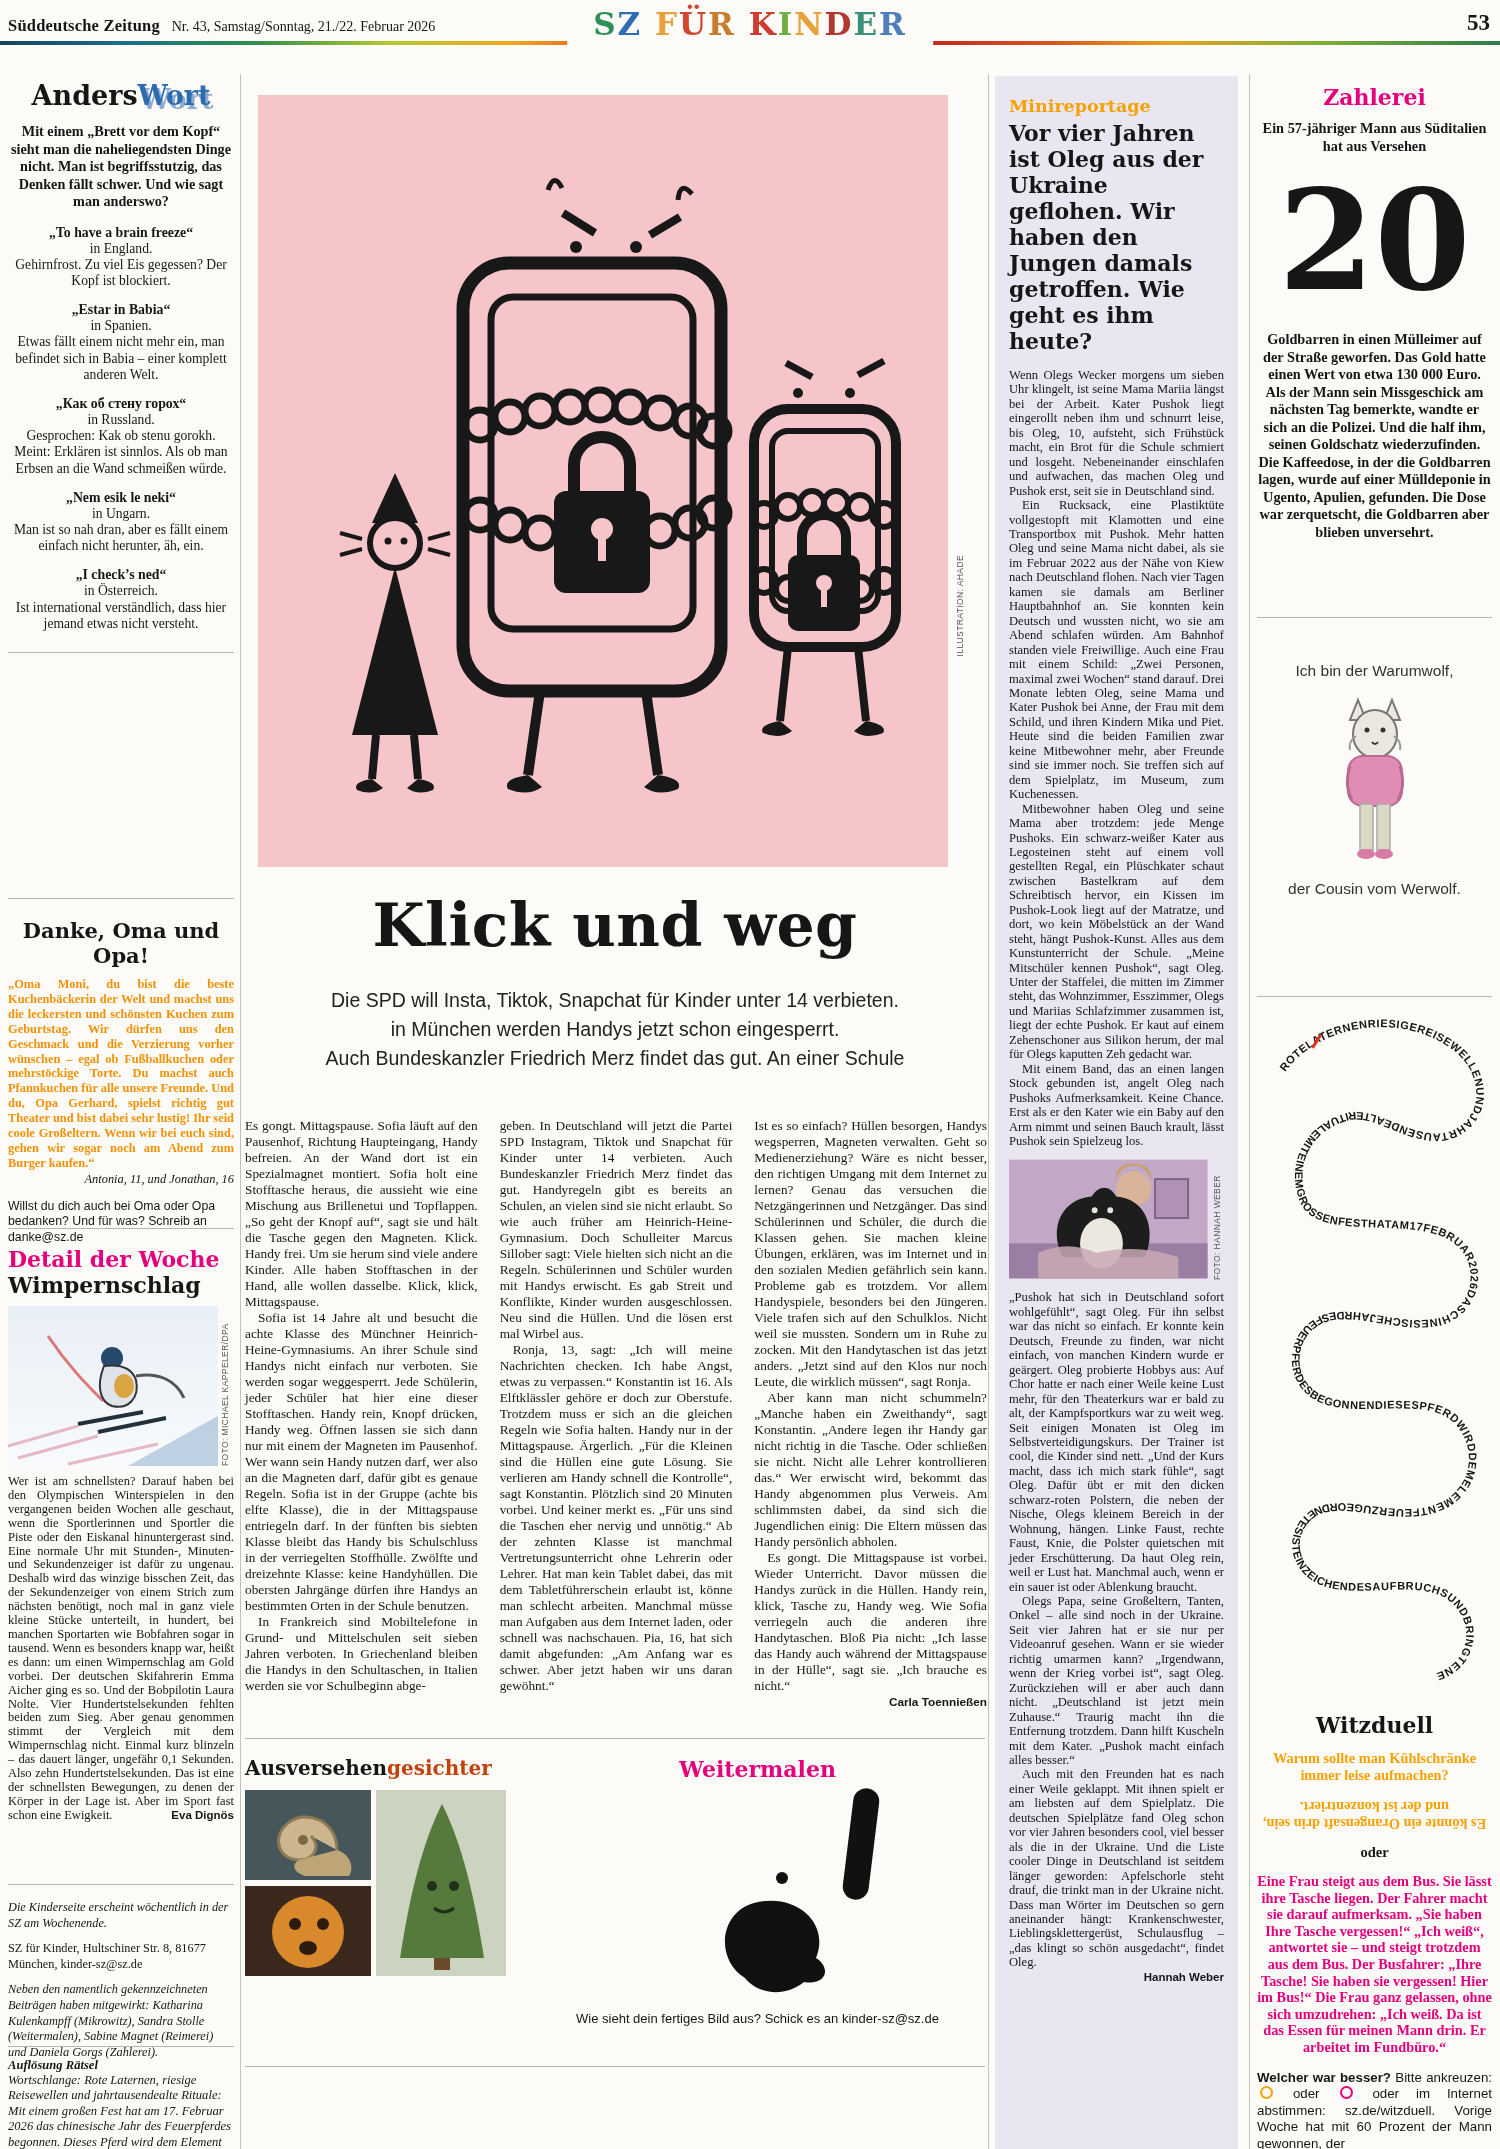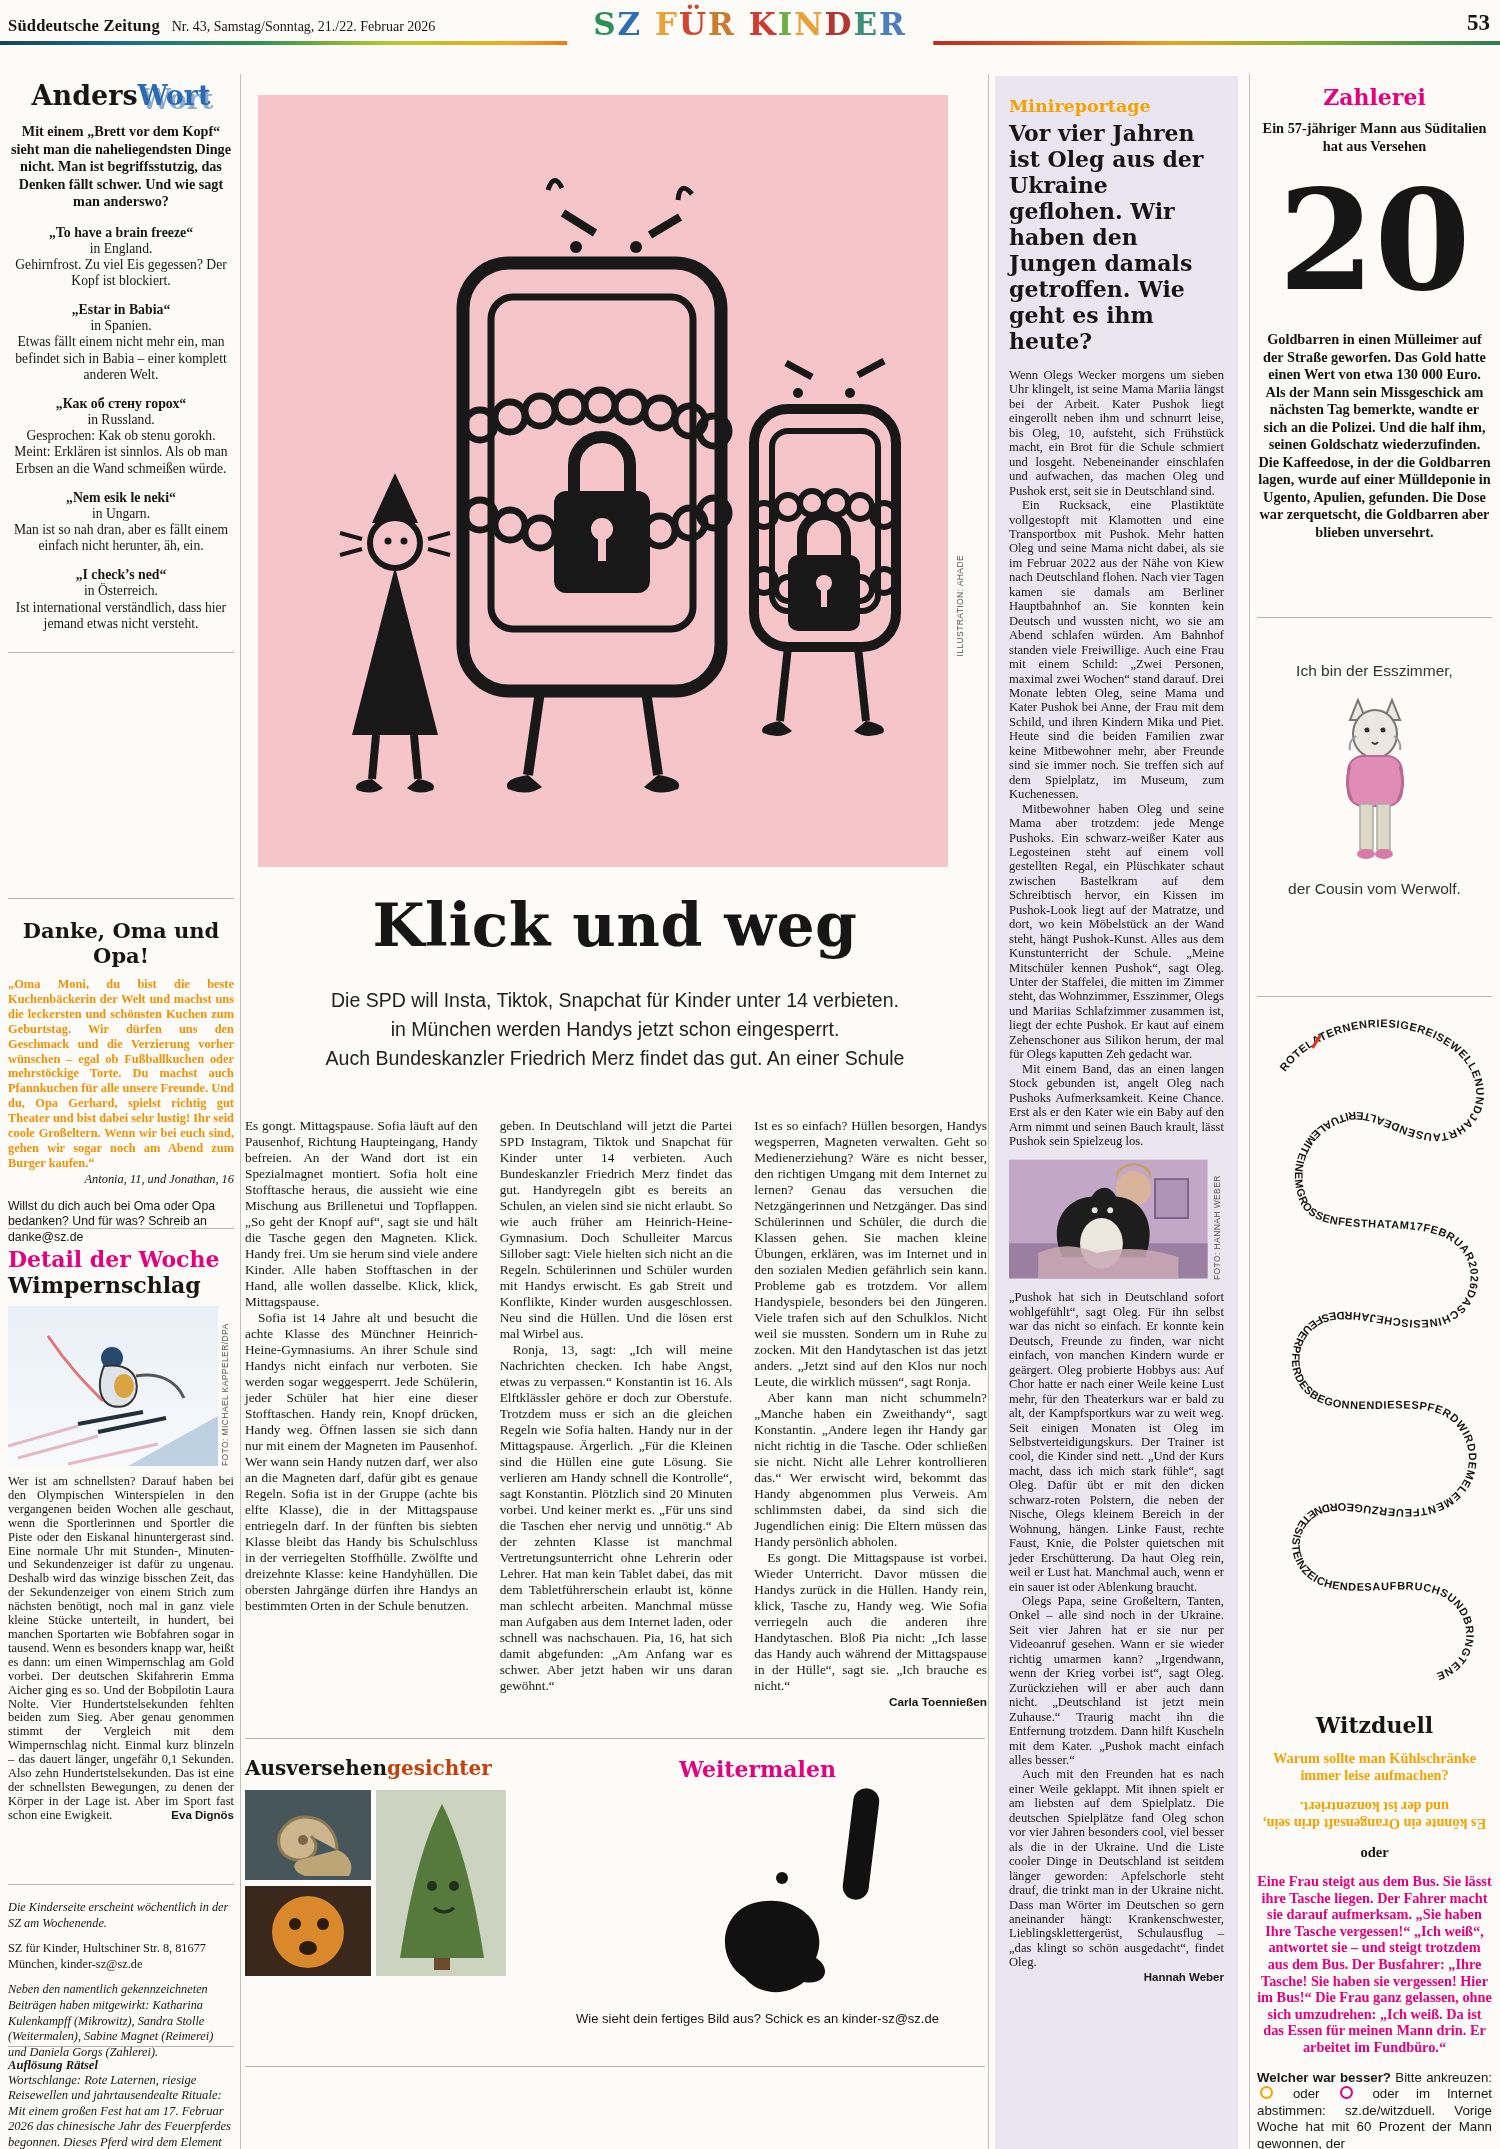--- a/index.html
+++ b/index.html
@@ -254,20 +254,21 @@
   <div class="abs subtitle">
     <p>Die SPD will Insta, Tiktok, Snapchat für Kinder unter 14 verbieten.</p>
     <p>in München werden Handys jetzt schon eingesperrt.</p>
     <p>Auch Bundeskanzler Friedrich Merz findet das gut. An einer Schule</p>
   </div>
 
   <div class="abs article">
     <div class="acol">
       <p>Es gongt. Mittagspause. Sofia läuft auf den Pausenhof, Richtung Haupteingang, Handy befreien. An der Wand dort ist ein Spezialmagnet montiert. Sofia holt eine Stofftasche heraus, die aussieht wie eine Mischung aus Brillenetui und Topflappen. „So geht der Knopf auf“, sagt sie und hält die Tasche gegen den Magneten. Klick. Handy frei. Um sie herum sind viele andere Kinder. Alle haben Stofftaschen in der Hand, alle wollen dasselbe. Klick, klick, Mittagspause.</p>
       <p class="indent">Sofia ist 14 Jahre alt und besucht die achte Klasse des Münchner Heinrich-Heine-Gymnasiums. An ihrer Schule sind Handys nicht einfach nur verboten. Sie werden sogar weggesperrt. Jede Schülerin, jeder Schüler hat hier eine dieser Stofftaschen. Handy rein, Knopf drücken, Handy weg. Öffnen lassen sie sich dann nur mit einem der Magneten im Pausenhof. Wer wann sein Handy nutzen darf, wer also an die Magneten darf, dafür gibt es genaue Regeln. Sofia ist in der Gruppe (achte bis elfte Klasse), die in der Mittagspause entriegeln darf. In der fünften bis siebten Klasse bleibt das Handy bis Schulschluss in der verriegelten Stoffhülle. Zwölfte und dreizehnte Klasse: keine Handyhüllen. Die obersten Jahrgänge dürfen ihre Handys an bestimmten Orten in der Schule benutzen.</p>
+      <p class="indent">In Frankreich sind Mobiltelefone in Grund- und Mittelschulen seit sieben Jahren verboten. In Griechenland bleiben die Handys in den Schultaschen, in Italien werden sie vor Schulbeginn abge-</p>
     </div>
     <div class="acol">
       <p>geben. In Deutschland will jetzt die Partei SPD Instagram, Tiktok und Snapchat für Kinder unter 14 verbieten. Auch Bundeskanzler Friedrich Merz findet das gut. Handyregeln gibt es bereits an Schulen, an vielen sind sie nicht erlaubt. So wie auch früher am Heinrich-Heine-Gymnasium. Doch Schulleiter Marcus Sillober sagt: Viele hielten sich nicht an die Regeln. Schülerinnen und Schüler wurden mit Handys erwischt. Es gab Streit und Konflikte, Kinder wurden ausgeschlossen. Neu sind die Hüllen. Und die lösen erst mal Wirbel aus.</p>
       <p class="indent">Ronja, 13, sagt: „Ich will meine Nachrichten checken. Ich habe Angst, etwas zu verpassen.“ Konstantin ist 16. Als Elftklässler gehöre er doch zur Oberstufe. Trotzdem muss er sich an die gleichen Regeln wie Sofia halten. Handy nur in der Mittagspause. Ärgerlich. „Für die Kleinen sind die Hüllen eine gute Lösung. Sie verlieren am Handy schnell die Kontrolle“, sagt Konstantin. Plötzlich sind 20 Minuten vorbei. Und keiner merkt es. „Für uns sind die Taschen eher nervig und unnötig.“ Ab der zehnten Klasse ist manchmal Vertretungsunterricht ohne Lehrerin oder Lehrer. Hat man kein Tablet dabei, das mit dem Tabletführerschein erlaubt ist, könne man schlecht arbeiten. Manchmal müsse man Aufgaben aus dem Internet laden, oder schnell was nachschauen. Pia, 16, hat sich damit abgefunden: „Am Anfang war es schwer. Aber jetzt haben wir uns daran gewöhnt.“</p>
     </div>
     <div class="acol">
       <p>Ist es so einfach? Hüllen besorgen, Handys wegsperren, Magneten verwalten. Geht so Medienerziehung? Wäre es nicht besser, den richtigen Umgang mit dem Internet zu lernen? Genau das versuchen die Netzgängerinnen und Netzgänger. Das sind Schülerinnen und Schüler, die durch die Klassen gehen. Sie machen kleine Übungen, erklären, was im Internet und in den sozialen Medien gefährlich sein kann. Probleme gab es trotzdem. Vor allem Handyspiele, besonders bei den Jüngeren. Viele trafen sich auf den Schulklos. Nicht weil sie mussten. Sondern um in Ruhe zu zocken. Mit den Handytaschen ist das jetzt anders. „Jetzt sind auf den Klos nur noch Leute, die wirklich müssen“, sagt Ronja.</p>
       <p class="indent">Aber kann man nicht schummeln? „Manche haben ein Zweithandy“, sagt Konstantin. „Andere legen ihr Handy gar nicht richtig in die Tasche. Oder schließen sie nicht. Nicht alle Lehrer kontrollieren das.“ Wer erwischt wird, bekommt das Handy abgenommen plus Verweis. Am schlimmsten dabei, da sind sich die Jugendlichen einig: Die Eltern müssen das Handy persönlich abholen.</p>
       <p class="indent">Es gongt. Die Mittagspause ist vorbei. Wieder Unterricht. Davor müssen die Handys zurück in die Hüllen. Handy rein, klick, Tasche zu, Handy weg. Wie Sofia verriegeln auch die anderen ihre Handytaschen. Bloß Pia nicht: „Ich lasse das Handy auch während der Mittagspause in der Hülle“, sagt sie. „Ich brauche es nicht.“</p>
       <div class="art-by">Carla Toennießen</div>
@@ -350,21 +351,21 @@
 
   <div class="abs rrail" style="top:84px">
     <div class="pinkhead">Zahlerei</div>
     <p class="zahl-lead" style="margin-top:10px">Ein 57-jähriger Mann aus Süditalien hat aus Versehen</p>
     <div class="zahl-num">20</div>
     <p class="zahl-body">Goldbarren in einen Mülleimer auf der Straße geworfen. Das Gold hatte einen Wert von etwa 130 000 Euro. Als der Mann sein Missgeschick am nächsten Tag bemerkte, wandte er sich an die Polizei. Und die half ihm, seinen Goldschatz wiederzufinden. Die Kaffeedose, in der die Goldbarren lagen, wurde auf einer Mülldeponie in Ugento, Apulien, gefunden. Die Dose war zerquetscht, die Goldbarren aber blieben unversehrt.</p>
   </div>
 
   <div class="hr" style="left:1257px;top:617px;width:235px"></div>
   <div class="abs rrail" style="top:662px">
-    <p class="wolf-line">Ich bin der Esszimmer,</p>
+    <p class="wolf-line">Ich bin der Warumwolf,</p>
     <div style="text-align:center;margin:14px 0">
       <svg width="110" height="168" viewBox="0 0 110 168">
         <polygon points="38,6 46,26 30,26" fill="#ece8e0" stroke="#777" stroke-width="2"></polygon>
         <polygon points="72,6 80,26 64,26" fill="#ece8e0" stroke="#777" stroke-width="2"></polygon>
         <ellipse cx="55" cy="40" rx="22" ry="24" fill="#ece8e0" stroke="#777" stroke-width="2"></ellipse>
         <circle cx="47" cy="36" r="2.5" fill="#333"></circle>
           <circle cx="63" cy="36" r="2.5" fill="#333"></circle>
         <path d="M52,48 q3,4 6,0" stroke="#333" stroke-width="2" fill="none"></path>
         <path d="M36,42 q-8,6 -6,14 M74,42 q8,6 6,14" stroke="#999" stroke-width="2" fill="none"></path>
         <rect x="28" y="62" width="54" height="50" rx="15" fill="#e08cb4" stroke="#b96a92" stroke-width="2"></rect>

